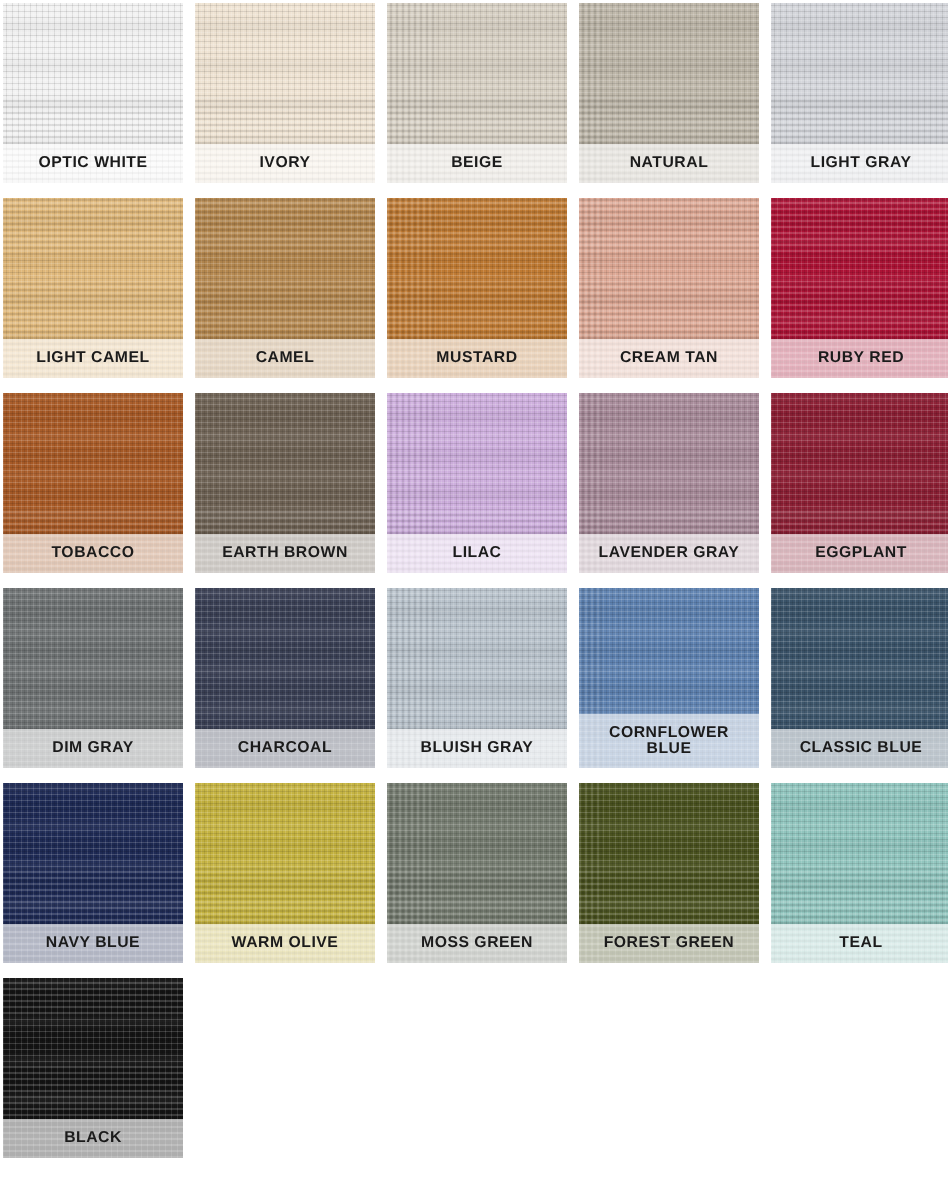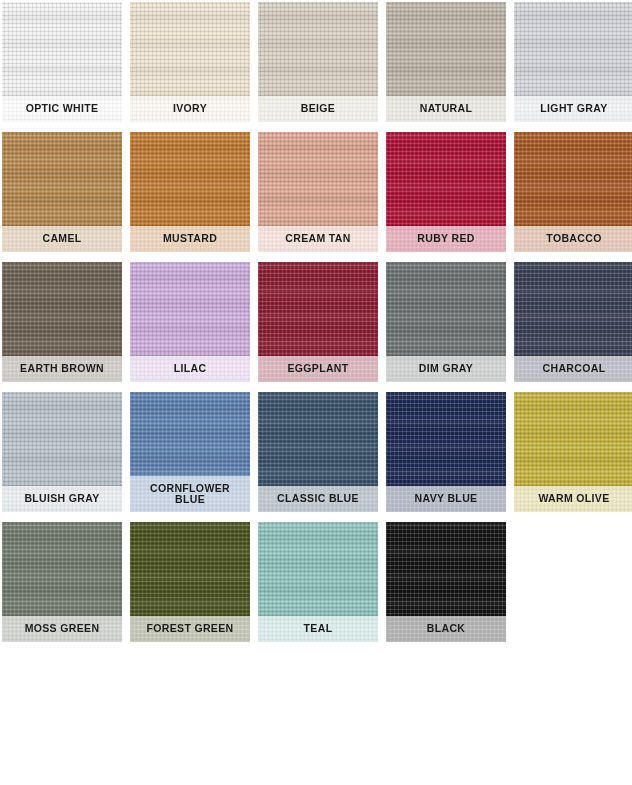--- a/index.html
+++ b/index.html
@@ -143,20 +143,28 @@
     </div>
     <div class="swatch-tile">
       <div class="swatch-color" style="background: rgb(211, 213, 218);"></div>
       <div class="swatch-texture"></div>
       <div class="swatch-shade"></div>
       <div class="swatch-label">
         <span>LIGHT GRAY</span>
       </div>
     </div>
     <div class="swatch-tile">
+      <div class="swatch-color" style="background: rgb(224, 184, 122);"></div>
+      <div class="swatch-texture"></div>
+      <div class="swatch-shade"></div>
+      <div class="swatch-label">
+        <span>LIGHT CAMEL</span>
+      </div>
+    </div>
+    <div class="swatch-tile">
       <div class="swatch-color" style="background: rgb(181, 136, 79);"></div>
       <div class="swatch-texture"></div>
       <div class="swatch-shade"></div>
       <div class="swatch-label">
         <span>CAMEL</span>
       </div>
     </div>
     <div class="swatch-tile">
       <div class="swatch-color" style="background: rgb(192, 122, 50);"></div>
       <div class="swatch-texture"></div>
@@ -196,20 +204,28 @@
       <div class="swatch-label">
         <span>EARTH BROWN</span>
       </div>
     </div>
     <div class="swatch-tile">
       <div class="swatch-color" style="background: rgb(205, 174, 221);"></div>
       <div class="swatch-texture"></div>
       <div class="swatch-shade"></div>
       <div class="swatch-label">
         <span>LILAC</span>
+      </div>
+    </div>
+    <div class="swatch-tile">
+      <div class="swatch-color" style="background: rgb(168, 139, 154);"></div>
+      <div class="swatch-texture"></div>
+      <div class="swatch-shade"></div>
+      <div class="swatch-label">
+        <span>LAVENDER GRAY</span>
       </div>
     </div>
     <div class="swatch-tile">
       <div class="swatch-color" style="background: rgb(140, 31, 52);"></div>
       <div class="swatch-texture"></div>
       <div class="swatch-shade"></div>
       <div class="swatch-label">
         <span>EGGPLANT</span>
       </div>
     </div>

